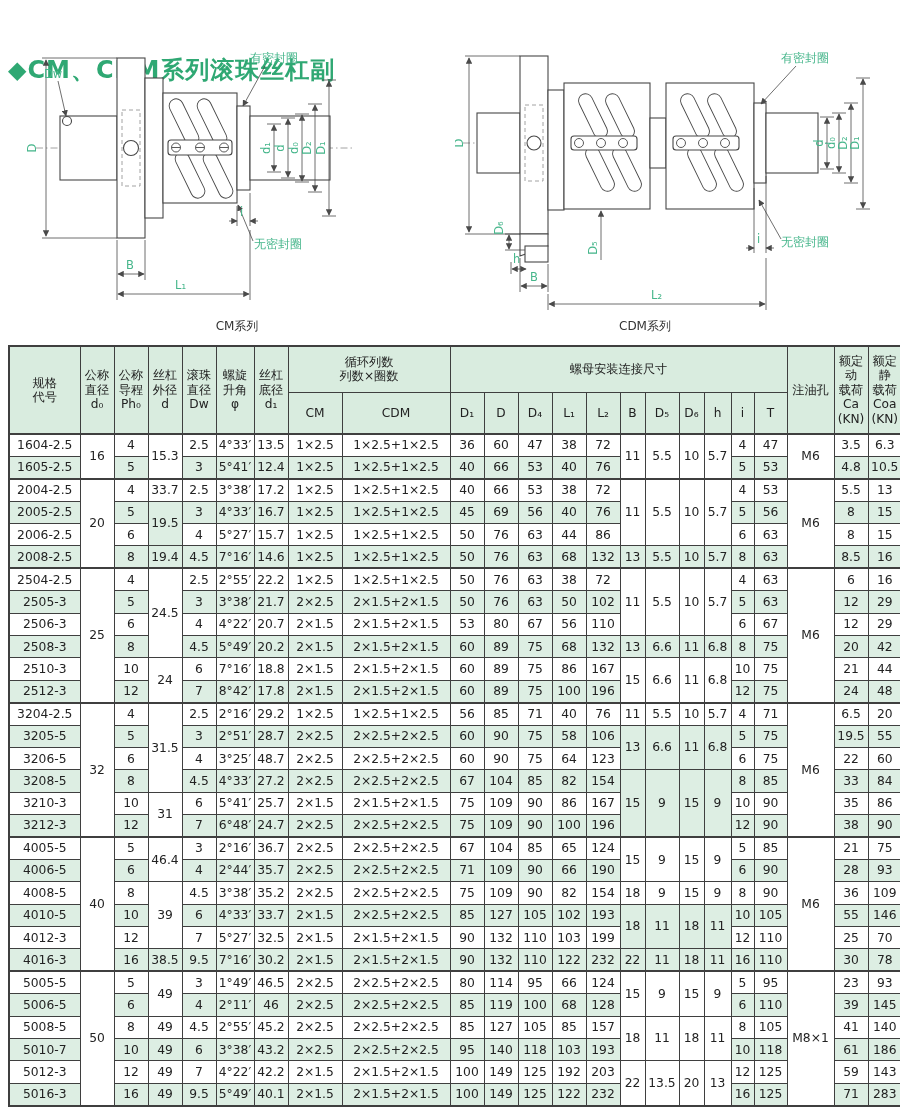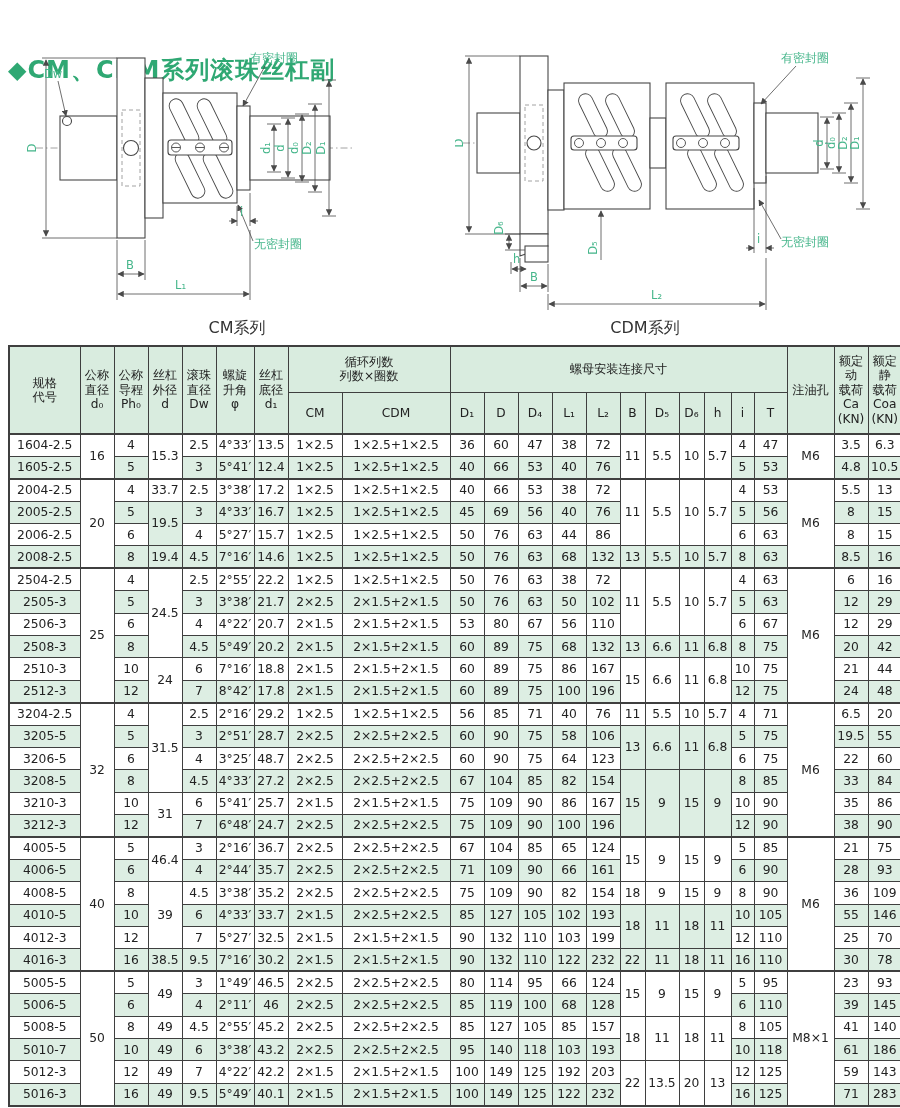--- a/index.html
+++ b/index.html
@@ -9,21 +9,21 @@
   }
   .page-title {
     position:absolute; left:8px; top:6px; font-size:24px; font-weight:bold;
     color:#2fa873; letter-spacing:1px;margin-top:48px;
   }
   .diagram { position:absolute; top:48px; width:430px; height:272px; }
   .diagram.cm  { left:22px; }
   .diagram.cdm { left:455px; }
   .diagram-caption {
     position:absolute; top:318px; width:430px; text-align:center;
-    font-size:16px; color:#333;
+    font-size:12px; color:#333;
   }
   .diagram-caption.cm  { left:22px; }
   .diagram-caption.cdm { left:430px; }
 
   table.spec {
     position:absolute; left:8px; top:345px; width:889px;
     border-collapse:collapse; table-layout:fixed;
     border:2px solid #3f3f3f;
   }
   .spec th, .spec td {
@@ -748,21 +748,21 @@
         <td>6</td>
         <td>4</td>
         <td>2°44′</td>
         <td>35.7</td>
         <td>2×2.5</td>
         <td>2×2.5+2×2.5</td>
         <td>71</td>
         <td>109</td>
         <td>90</td>
         <td>66</td>
-        <td>161</td>
+        <td>190</td>
         <td>6</td>
         <td>90</td>
         <td>28</td>
         <td>93</td>
       </tr>
       <tr>
         <td>4008-5</td>
         <td>8</td>
         <td rowspan="3">39</td>
         <td>4.5</td>

